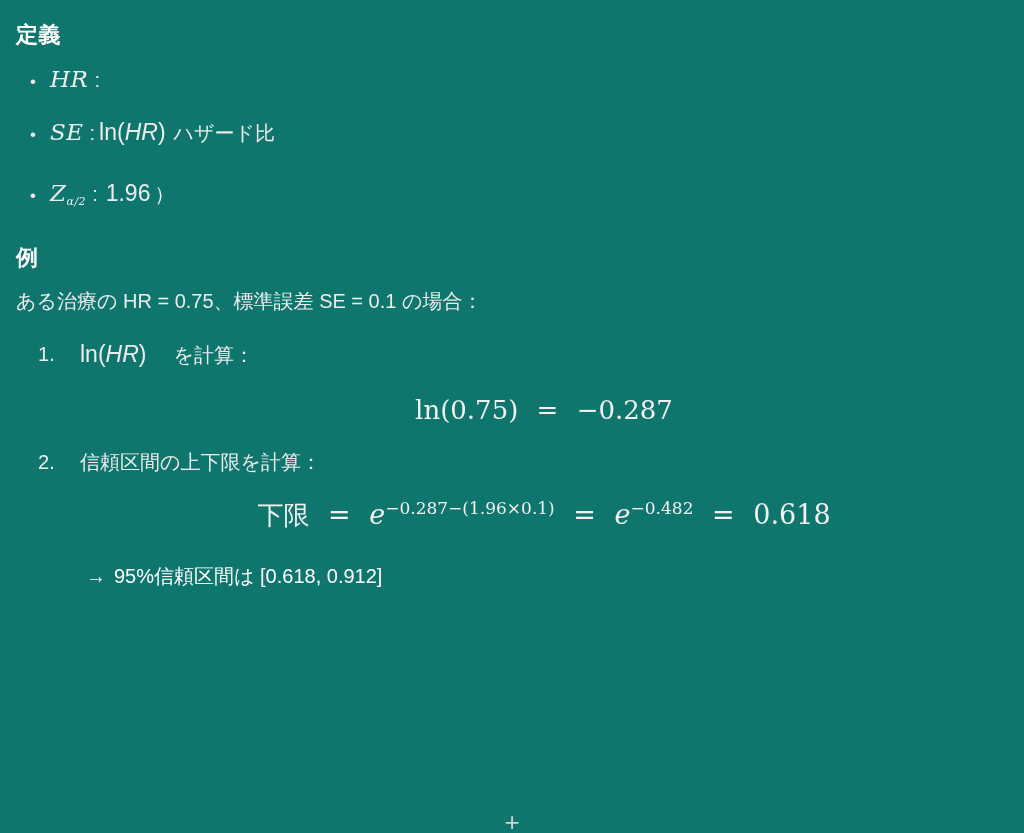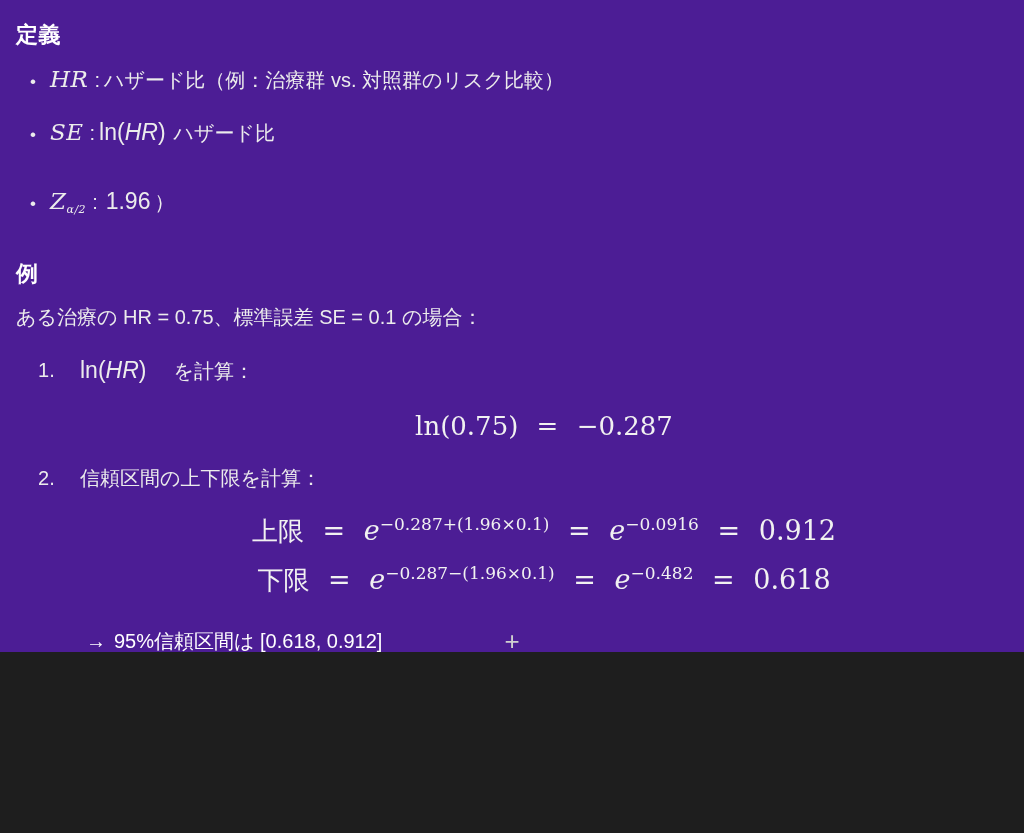--- a/index.html
+++ b/index.html
@@ -9,23 +9,23 @@
     width: 1024px;
     height: 833px;
     overflow: hidden;
   }
   body {
     font-family: "Liberation Sans", sans-serif;
     color: #ececec;
   }
   .page {
     width: 1024px;
-    height: 652px;
+    height: 833px;
     position: relative;
-    background: #4c1d95;
+    background: #0f766e;
     padding: 0;
     box-sizing: border-box;
   }
   .content {
     padding: 14px 16px 0 16px;
   }
   h3.section-title {
     font-size: 22px;
     font-weight: bold;
     margin: 6px 0 14px 0;
@@ -165,34 +165,33 @@
 <div class="page">
   <div class="content">
 
     <h3 class="section-title">定義</h3>
 
     <ul class="def-list">
       <li>
         <span class="bullet">•</span>
         <span class="mathi">HR</span>
         <span class="jp" style="margin:0 4px 0 6px;">:</span>
-        <span class="jp">ハザード比（例：治療群 vs. 対照群のリスク比較）</span>
       </li>
       <li>
         <span class="bullet">•</span>
         <span class="mathi">SE</span>
         <span class="jp" style="margin:0 4px 0 6px;">:</span>
         <span class="mathr"><span style="font-style:normal">ln(</span><span style="font-style:italic">HR</span><span style="font-style:normal">)</span></span>
         <span class="jp" style="margin-left:8px;">ハザード比</span>
       </li>
       <li>
         <span class="bullet">•</span>
         <span class="mathi"><span>Z</span><sub class="sb">α/2</sub></span>
         <span class="jp" style="margin:0 4px 0 6px;">:</span>
-        <span class="mathr" style="font-style:normal;margin:16px 4px;">1.96</span>
+        <span class="mathr" style="font-style:normal;margin:8px 4px;">1.96</span>
         <span class="jp">）</span>
       </li>
     </ul>
 
     <h3 class="section-title">例</h3>
 
     <p class="example-line">ある治療の HR = 0.75、標準誤差 SE = 0.1 の場合：</p>
 
     <ol class="steps">
       <li>
@@ -206,29 +205,20 @@
           <span>−0.287</span>
         </div>
       </li>
 
       <li>
         <span class="step-head">
           <span class="jp">信頼区間の上下限を計算：</span>
         </span>
 
         <div class="eq-block small-gap">
-          <div class="eq-line">
-            <span class="jplabel">上限</span>
-            <span style="margin:0 10px;">=</span>
-            <span class="italic-e">e</span><span class="exp"><span class="up">−0.287+(1.96×0.1)</span></span>
-            <span style="margin:0 10px;">=</span>
-            <span class="italic-e">e</span><span class="exp"><span class="up">−0.0916</span></span>
-            <span style="margin:0 10px;">=</span>
-            <span>0.912</span>
-          </div>
           <div class="eq-line">
             <span class="jplabel">下限</span>
             <span style="margin:0 10px;">=</span>
             <span class="italic-e">e</span><span class="exp"><span class="up">−0.287−(1.96×0.1)</span></span>
             <span style="margin:0 10px;">=</span>
             <span class="italic-e">e</span><span class="exp"><span class="up">−0.482</span></span>
             <span style="margin:0 10px;">=</span>
             <span>0.618</span>
           </div>
         </div>

